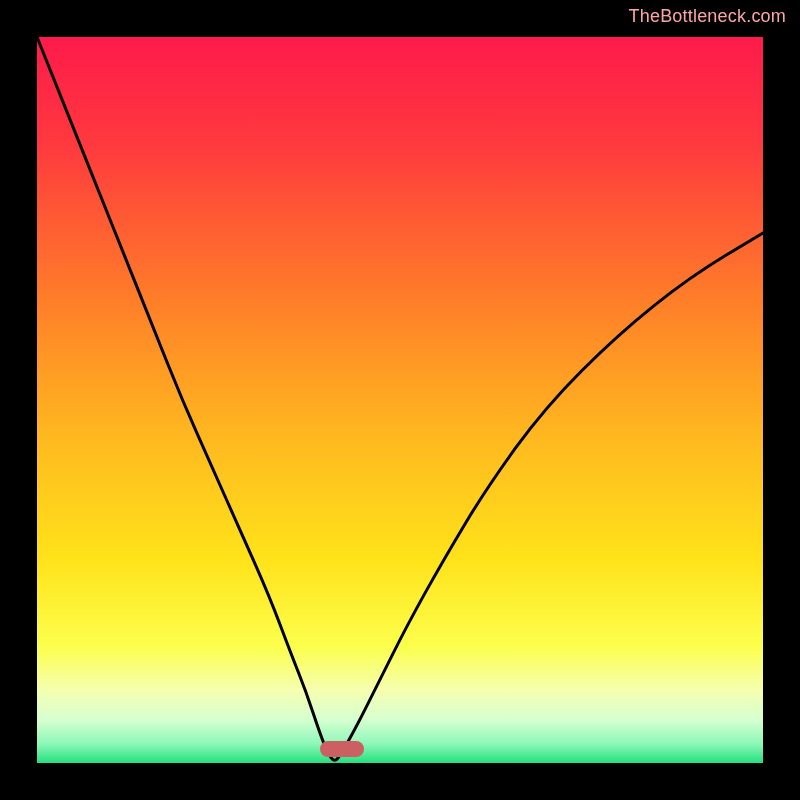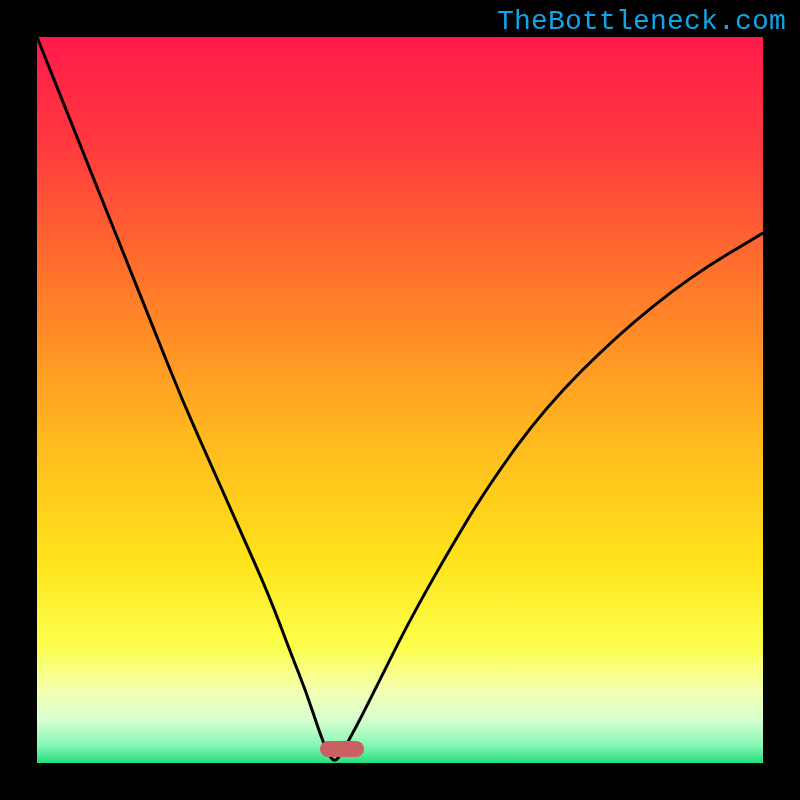--- a/index.html
+++ b/index.html
@@ -28,23 +28,23 @@
   }
   
   .marker {
     position: absolute;
     border-radius: 8px;
   }
   .watermark {
     position: absolute;
     top: 6px;
     right: 14px;
-    font-family: Liberation Mono, monospace;
-    font-size: 28px;
-    color: #0ea5e9;
+    font-family: Liberation Sans, sans-serif;
+    font-size: 18px;
+    color: #fca5a5;
     letter-spacing: 0.2px;
     user-select: none;
   }
 </style>
 </head>
 <body>
 
 <div class="frame">
   <div class="watermark">TheBottleneck.com</div>
 

